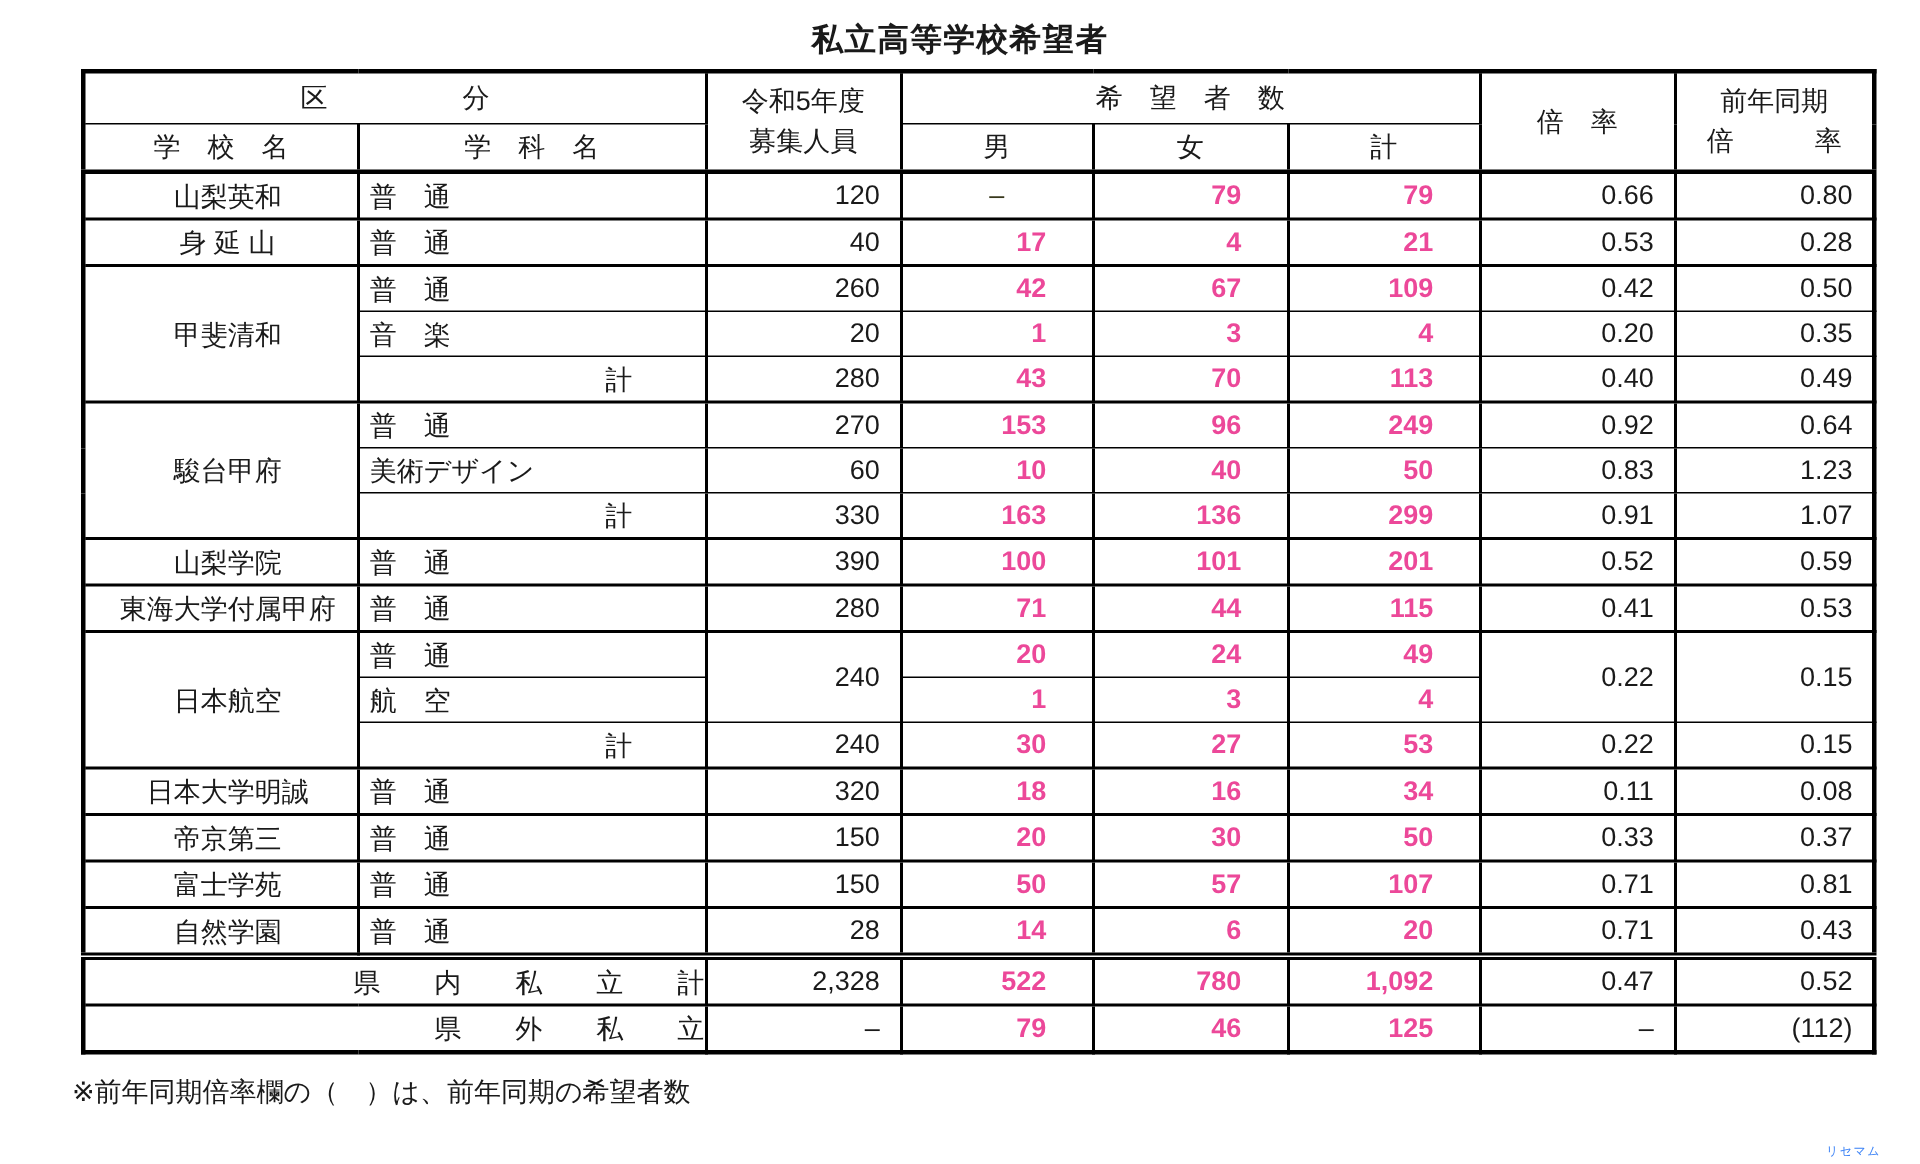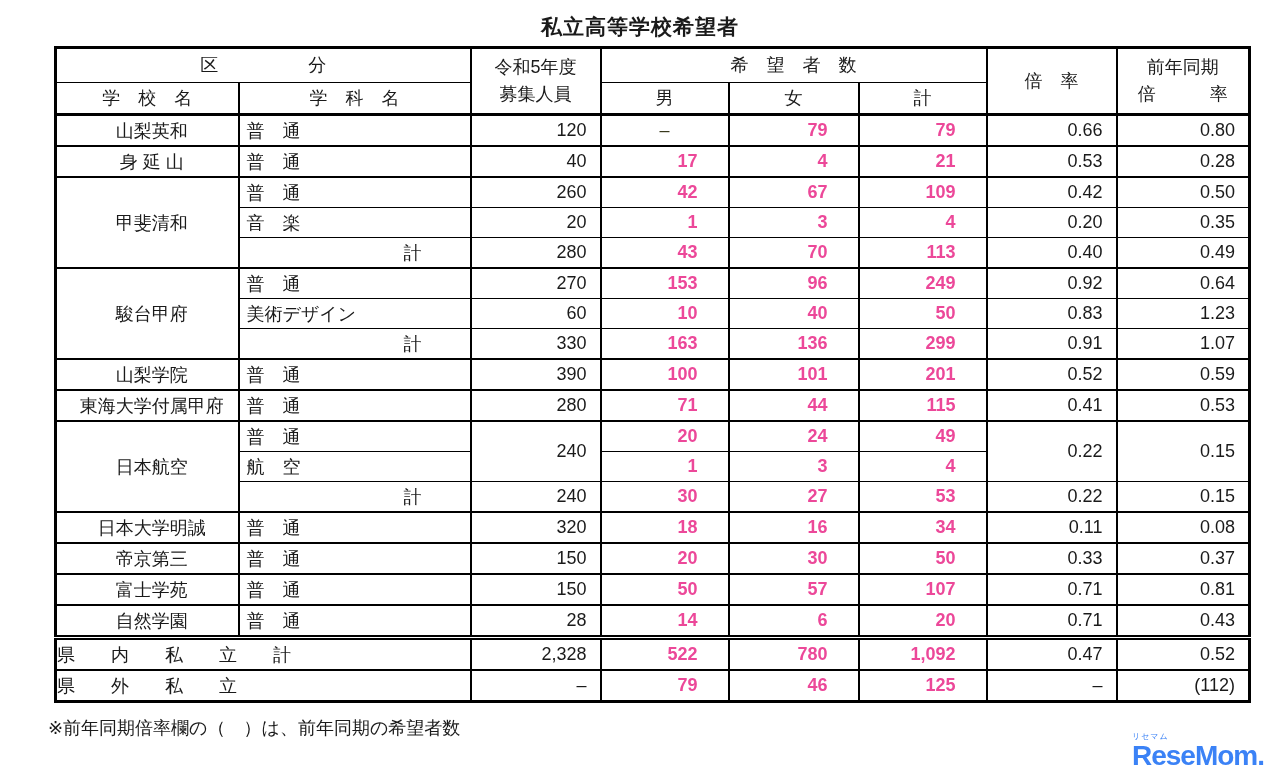--- a/index.html
+++ b/index.html
@@ -28,21 +28,21 @@
   tbody td { height:29px; }
   tbody tr:first-child td { border-top-width:3px; }
   tr.gt td { border-top-width:2px; }
   tr.dbl td { border-top:5px double #000; }
   td.school { text-align:center; padding-left:9px; }
   td.dept   { text-align:left; padding-left:7px; }
   td.sum    { text-align:right; padding-right:48px; }
   td.num    { text-align:right; padding-right:13px; }
   td.olive  { text-align:right; padding-right:30px; color:#ec4899;font-weight:bold; }
   td.dashc  { text-align:center; color:#38381c; }
-  td.lbl    { text-align:left; }
+  td.lbl    { text-align:right; }
   .two-line { line-height:1.45; display:inline-block; }
   .footnotes { margin:10px 0 0 48px; font-size:18px; line-height:30px; }
   .logo {
     position:absolute; right:16px; bottom:4px; 
     color:#3b82f6;
   }
   .logo-ruby { display:block; font-size:8px; letter-spacing:1px; margin-right:10px; line-height:1; }
   .logo-text { font-size:28px; font-weight:bold; letter-spacing:-1px; line-height:1.1; }
 </style>
 </head>
@@ -263,14 +263,13 @@
       </tr>
     </tbody>
 </table>
 
 <div class="footnotes">
   <div>※前年同期倍率欄の（　）は、前年同期の希望者数</div>
 </div>
 
 <div class="logo">
   <span class="logo-ruby">リセマム</span>
-  <span class="logo-text">ReseMom.</span>
 </div>
 
 </body></html>

